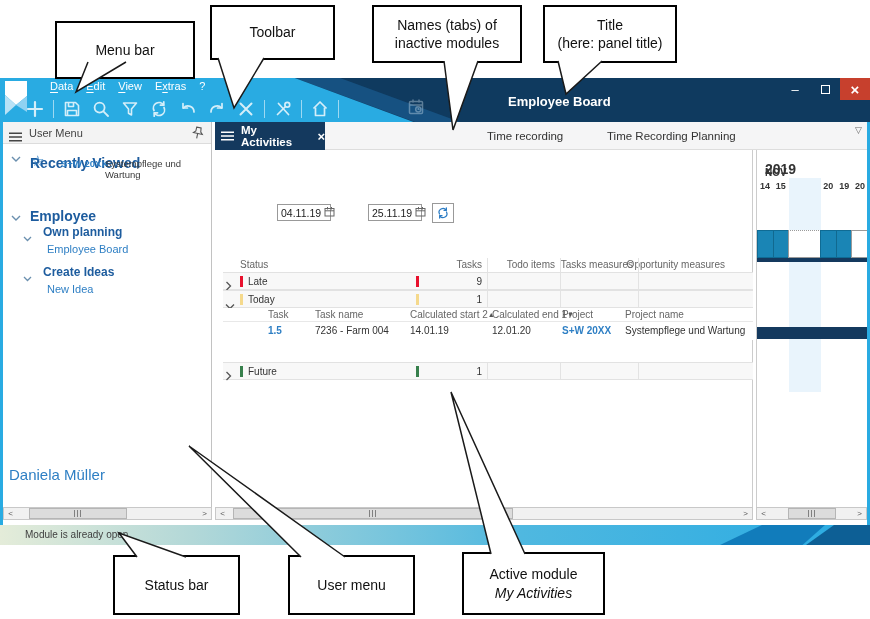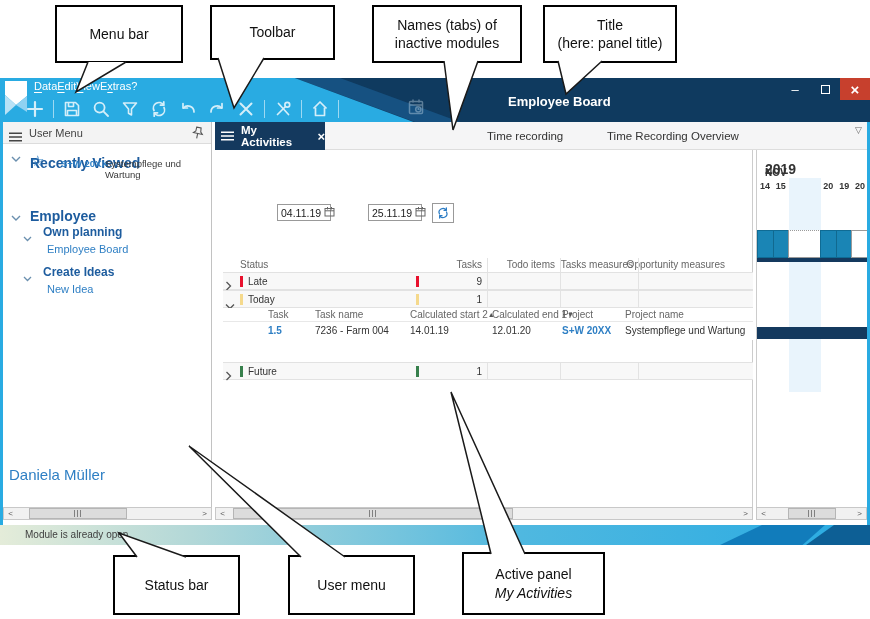--- a/index.html
+++ b/index.html
@@ -15,21 +15,21 @@
   .tails { position:absolute; left:0; top:0; z-index:50; pointer-events:none; }
 
   
   .app { position:absolute; left:0; top:78px; width:870px; height:467px; z-index:1; }
 
   .hdr { position:absolute; left:0; top:0; width:870px; height:44px; background:#0f3a5f; overflow:hidden; }
   .hdr-mid   { position:absolute; left:280px; top:0; width:200px; height:44px; background:#1a5d93; opacity:.65;
                clip-path:polygon(7.5% 0, 30% 0, 90% 100%, 67.5% 100%); }
   .hdr-light { position:absolute; left:0; top:0; width:440px; height:44px; background:#29abe2;
                clip-path:polygon(0 0, 67% 0, 94% 100%, 0 100%); }
-  .menu-row { position:absolute; left:34px; top:2px; height:15px; display:flex; }
+  .menu-row { position:absolute; left:50px; top:2px; height:15px; display:flex; gap:13px; }
   .menu-item { color:#fff; font-size:11px; cursor:default; }
   .menu-item u { text-underline-offset:2px; }
   .tool-row { position:absolute; left:24px; top:17px; height:27px; display:flex; align-items:center; gap:7px; }
   .tbtn { width:22px; height:22px; display:flex; align-items:center; justify-content:center; opacity:.8; }
   .tsep { width:1px; height:18px; background:rgba(255,255,255,.55); }
   .win-title { position:absolute; left:508px; top:16px; color:#fff; font-weight:bold; font-size:13px; }
   .winctl { position:absolute; right:0; top:0; height:22px; display:flex; }
   .wbtn { width:30px; height:22px; display:flex; align-items:center; justify-content:center;
           color:#fff; font-size:13px; }
   .wbtn.close { background:#c7402d; font-size:15px; font-weight:bold; }
@@ -242,21 +242,21 @@
     <div class="tabsbar">
       <div class="tab-active">
         <span>
           <svg width="13" height="10" viewBox="0 0 13 10" stroke="#fff" stroke-width="1.6">
               <path d="M0 1.2h13M0 5h13M0 8.8h13"></path>
             </svg></span>
         <span class="lbl">My Activities</span>
         <span class="x">×</span>
       </div>
       <span class="tab-inactive" style="left:272px">Time recording</span>
-      <span class="tab-inactive" style="left:392px">Time Recording Overview</span>
+      <span class="tab-inactive" style="left:392px">Time Recording Planning</span>
       <span class="tab-overflow">▽</span>
     </div>
 
     <div class="frame-l"></div>
     <div class="frame-r"></div>
 
     <div class="sidebar">
       <div class="sb-hdr">
         <span class="abs" style="left:6px;top:6px">
           <svg width="13" height="10" viewBox="0 0 13 10" stroke="#444" stroke-width="1.6">
@@ -464,38 +464,38 @@
   <svg class="tails" width="870" height="619" viewBox="0 0 870 619">
     <path d="M88,62 L76,92 L126,62" fill="#fff" stroke="#1a1a1a" stroke-width="1.5"></path>
     <path d="M218,58 L234,108 L264,58" fill="#fff" stroke="#1a1a1a" stroke-width="1.5"></path>
     <path d="M444,61 L453,130 L478,61" fill="#fff" stroke="#1a1a1a" stroke-width="1.5"></path>
     <path d="M558,61 L566,94 L602,61" fill="#fff" stroke="#1a1a1a" stroke-width="1.5"></path>
     <path d="M137,557 L119,533 L186,557" fill="#fff" stroke="#1a1a1a" stroke-width="1.5"></path>
     <path d="M301,557 L189,446 L345,557" fill="#fff" stroke="#1a1a1a" stroke-width="1.5"></path>
     <path d="M491,554 L451,392 L525,554" fill="#fff" stroke="#1a1a1a" stroke-width="1.5"></path>
   </svg>
 
-  <div class="callout" style="left:55px;top:5px;width:128px;height:58px">
+  <div class="callout" style="left:55px;top:21px;width:140px;height:58px">
     <span>Menu bar</span>
     </div>
   <div class="callout" style="left:210px;top:5px;width:125px;height:55px">
     <span>Toolbar</span>
     </div>
   <div class="callout" style="left:372px;top:5px;width:150px;height:58px">
     <span>Names (tabs) of</span>
       <span>inactive modules</span>
     </div>
   <div class="callout" style="left:543px;top:5px;width:134px;height:58px">
     <span>Title</span>
       <span>(here: panel title)</span>
     </div>
   <div class="callout" style="left:113px;top:555px;width:127px;height:60px">
     <span>Status bar</span>
     </div>
   <div class="callout" style="left:288px;top:555px;width:127px;height:60px">
     <span>User menu</span>
     </div>
   <div class="callout" style="left:462px;top:552px;width:143px;height:63px">
-    <span>Active panel</span>
+    <span>Active module</span>
       <span style="font-style:italic">My Activities</span>
     </div>
 
 </div>
 
 </body></html>

